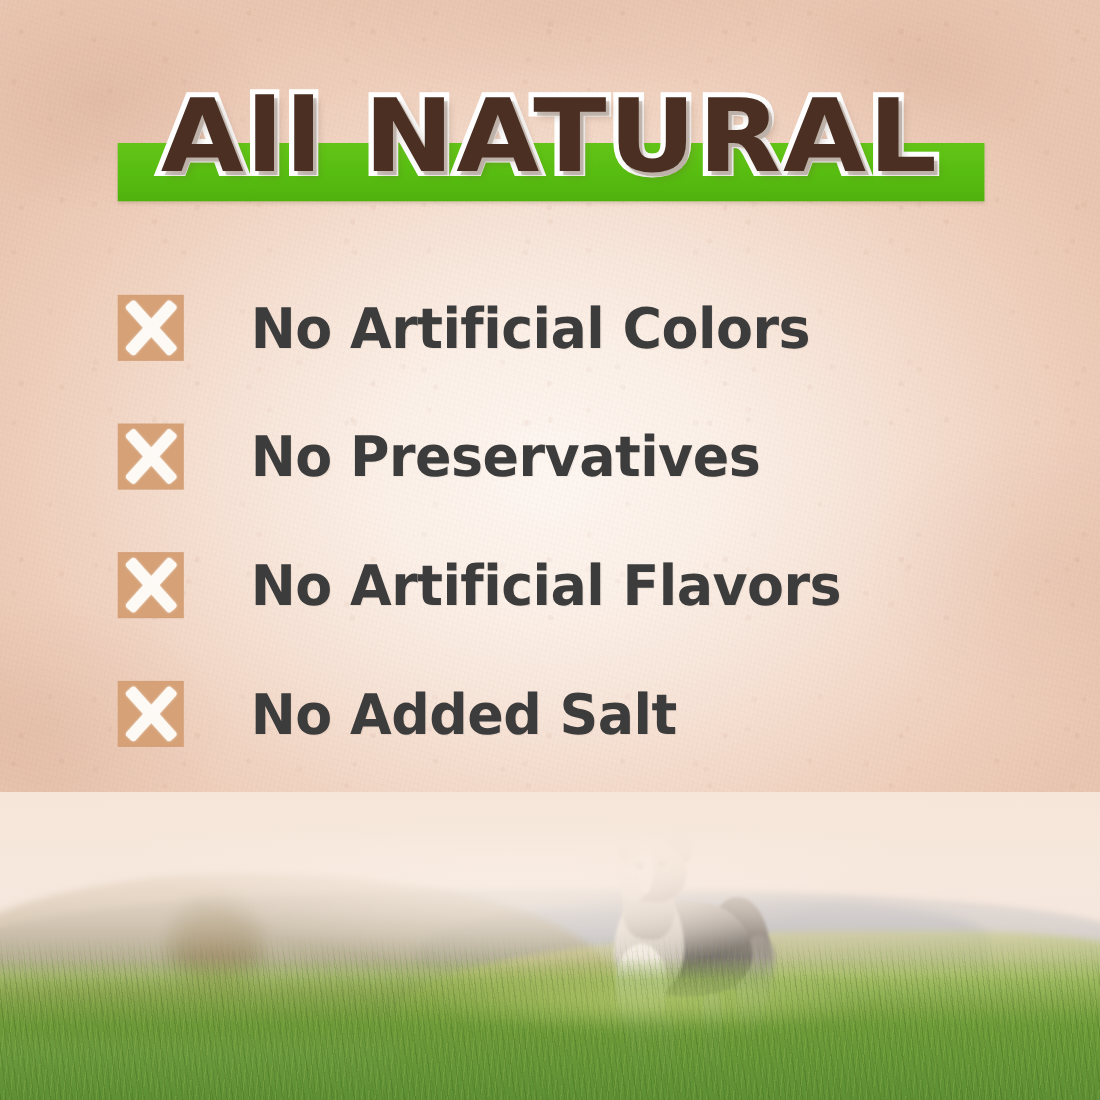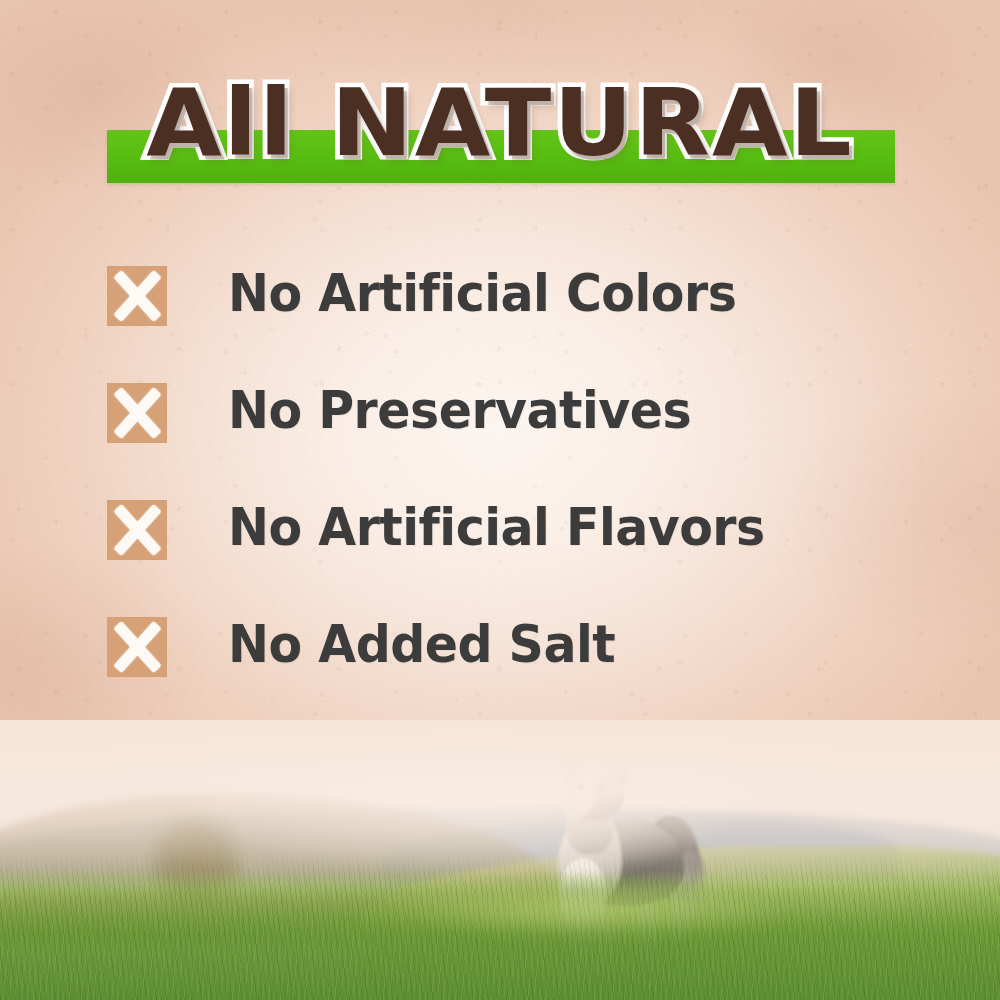--- a/index.html
+++ b/index.html
@@ -311,21 +311,21 @@
 
   
   .claims {
     position: absolute;
     left: 107px;
     top: 266px;
     width: 820px;
   }
   .claim-row {
     display: flex;
-    align-items: flex-start;
+    align-items: flex-end;
     height: 62px;
     margin-bottom: 55px;
   }
   .claim-row:last-child { margin-bottom: 15px; }
 
   .xbox {
     flex: 0 0 auto;
     width: 60px;
     height: 60px;
     position: relative;

